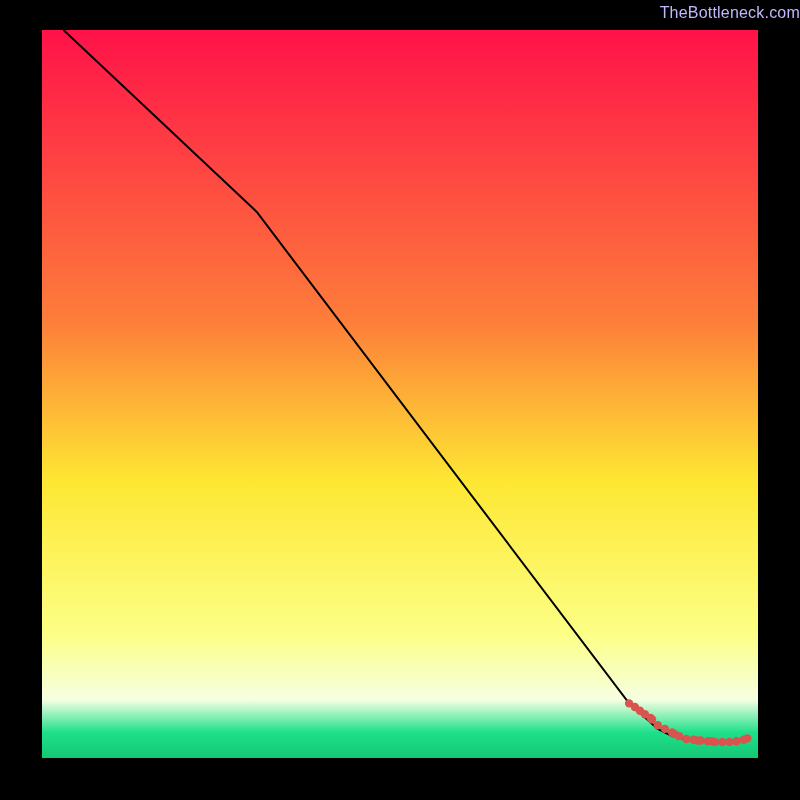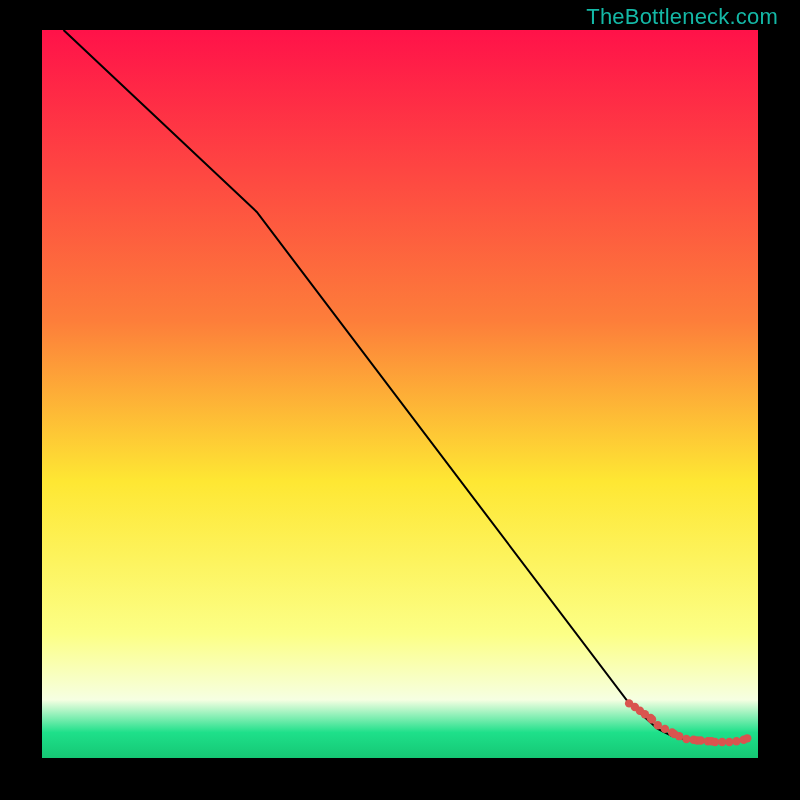--- a/index.html
+++ b/index.html
@@ -13,23 +13,23 @@
   }
   .outer {
     position: relative;
     width: 800px;
     height: 800px;
     background: #000;
   }
   .attribution {
     position: absolute;
     top: 4px;
-    right: 22px;
-    color: #14b8a6;
-    font-size: 22px;
+    right: 0;
+    color: #c4b5fd;
+    font-size: 16px;
     font-weight: 500;
     letter-spacing: 0.2px;
   }
   .plot {
     position: absolute;
     left: 42px;
     top: 30px;
     width: 716px;
     height: 728px;
   }

